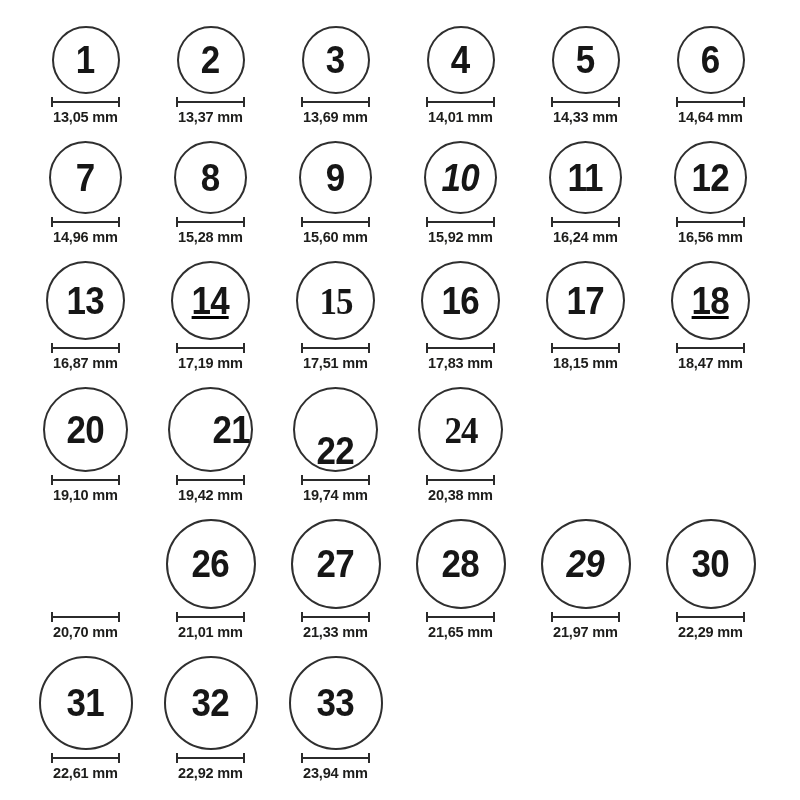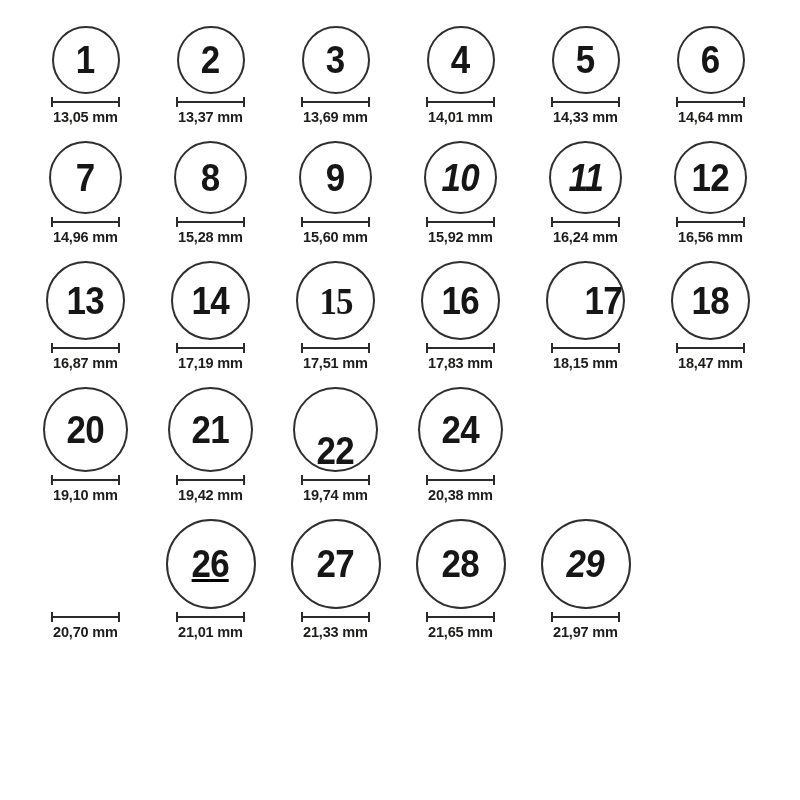--- a/index.html
+++ b/index.html
@@ -147,21 +147,21 @@
         <div class="label">15,60 mm</div>
       </div>
       <div class="cell">
         <div class="circle" style="width: 73px; height: 73px; font-style: italic;">
           <span class="num">10</span>
         </div>
         <div class="ruler"></div>
         <div class="label">15,92 mm</div>
       </div>
       <div class="cell">
-        <div class="circle" style="width: 73px; height: 73px; font-style: italic;">
+        <div class="circle" style="width: 73px; height: 73px;">
           <span class="num">11</span>
         </div>
         <div class="ruler"></div>
         <div class="label">16,24 mm</div>
       </div>
       <div class="cell">
         <div class="circle" style="width: 73px; height: 73px;">
           <span class="num">12</span>
         </div>
         <div class="ruler"></div>
@@ -170,92 +170,92 @@
     </div>
     <div class="row">
       <div class="cell">
         <div class="circle" style="width: 79px; height: 79px;">
           <span class="num">13</span>
         </div>
         <div class="ruler"></div>
         <div class="label">16,87 mm</div>
       </div>
       <div class="cell">
-        <div class="circle" style="width: 79px; height: 79px;">
+        <div class="circle" style="width: 79px; height: 79px; text-decoration: underline;">
           <span class="num">14</span>
         </div>
         <div class="ruler"></div>
         <div class="label">17,19 mm</div>
       </div>
       <div class="cell">
         <div class="circle" style="width: 79px; height: 79px; font-family: Liberation Serif, serif;">
           <span class="num">15</span>
         </div>
         <div class="ruler"></div>
         <div class="label">17,51 mm</div>
       </div>
       <div class="cell">
         <div class="circle" style="width: 79px; height: 79px;">
           <span class="num">16</span>
         </div>
         <div class="ruler"></div>
         <div class="label">17,83 mm</div>
       </div>
       <div class="cell">
-        <div class="circle" style="width: 79px; height: 79px; justify-content: flex-end;">
+        <div class="circle" style="width: 79px; height: 79px;">
           <span class="num">17</span>
         </div>
         <div class="ruler"></div>
         <div class="label">18,15 mm</div>
       </div>
       <div class="cell">
-        <div class="circle" style="width: 79px; height: 79px;">
+        <div class="circle" style="width: 79px; height: 79px; text-decoration: underline;">
           <span class="num">18</span>
         </div>
         <div class="ruler"></div>
         <div class="label">18,47 mm</div>
       </div>
     </div>
     <div class="row">
       <div class="cell">
         <div class="circle" style="width: 85px; height: 85px;">
           <span class="num">20</span>
         </div>
         <div class="ruler"></div>
         <div class="label">19,10 mm</div>
       </div>
       <div class="cell">
-        <div class="circle" style="width: 85px; height: 85px;">
+        <div class="circle" style="width: 85px; height: 85px; justify-content: flex-end;">
           <span class="num">21</span>
         </div>
         <div class="ruler"></div>
         <div class="label">19,42 mm</div>
       </div>
       <div class="cell">
         <div class="circle" style="width: 85px; height: 85px; align-items: flex-end;">
           <span class="num">22</span>
         </div>
         <div class="ruler"></div>
         <div class="label">19,74 mm</div>
       </div>
       <div class="cell">
-        <div class="circle" style="width: 85px; height: 85px;">
+        <div class="circle" style="width: 85px; height: 85px; font-family: Liberation Serif, serif;">
           <span class="num">24</span>
         </div>
         <div class="ruler"></div>
         <div class="label">20,38 mm</div>
       </div>
     </div>
     <div class="row">
       <div class="cell">
         <div class="ruler"></div>
         <div class="label">20,70 mm</div>
       </div>
       <div class="cell">
-        <div class="circle" style="width: 90px; height: 90px; text-decoration: underline;">
+        <div class="circle" style="width: 90px; height: 90px;">
           <span class="num">26</span>
         </div>
         <div class="ruler"></div>
         <div class="label">21,01 mm</div>
       </div>
       <div class="cell">
         <div class="circle" style="width: 90px; height: 90px;">
           <span class="num">27</span>
         </div>
         <div class="ruler"></div>
@@ -267,15 +267,45 @@
         </div>
         <div class="ruler"></div>
         <div class="label">21,65 mm</div>
       </div>
       <div class="cell">
         <div class="circle" style="width: 90px; height: 90px; font-style: italic;">
           <span class="num">29</span>
         </div>
         <div class="ruler"></div>
         <div class="label">21,97 mm</div>
+      </div>
+      <div class="cell">
+        <div class="circle" style="width: 90px; height: 90px;">
+          <span class="num">30</span>
+        </div>
+        <div class="ruler"></div>
+        <div class="label">22,29 mm</div>
+      </div>
+    </div>
+    <div class="row">
+      <div class="cell">
+        <div class="circle" style="width: 94px; height: 94px;">
+          <span class="num">31</span>
+        </div>
+        <div class="ruler"></div>
+        <div class="label">22,61 mm</div>
+      </div>
+      <div class="cell">
+        <div class="circle" style="width: 94px; height: 94px;">
+          <span class="num">32</span>
+        </div>
+        <div class="ruler"></div>
+        <div class="label">22,92 mm</div>
+      </div>
+      <div class="cell">
+        <div class="circle" style="width: 94px; height: 94px;">
+          <span class="num">33</span>
+        </div>
+        <div class="ruler"></div>
+        <div class="label">23,94 mm</div>
       </div>
     </div>
   </div>
 
 </body></html>

